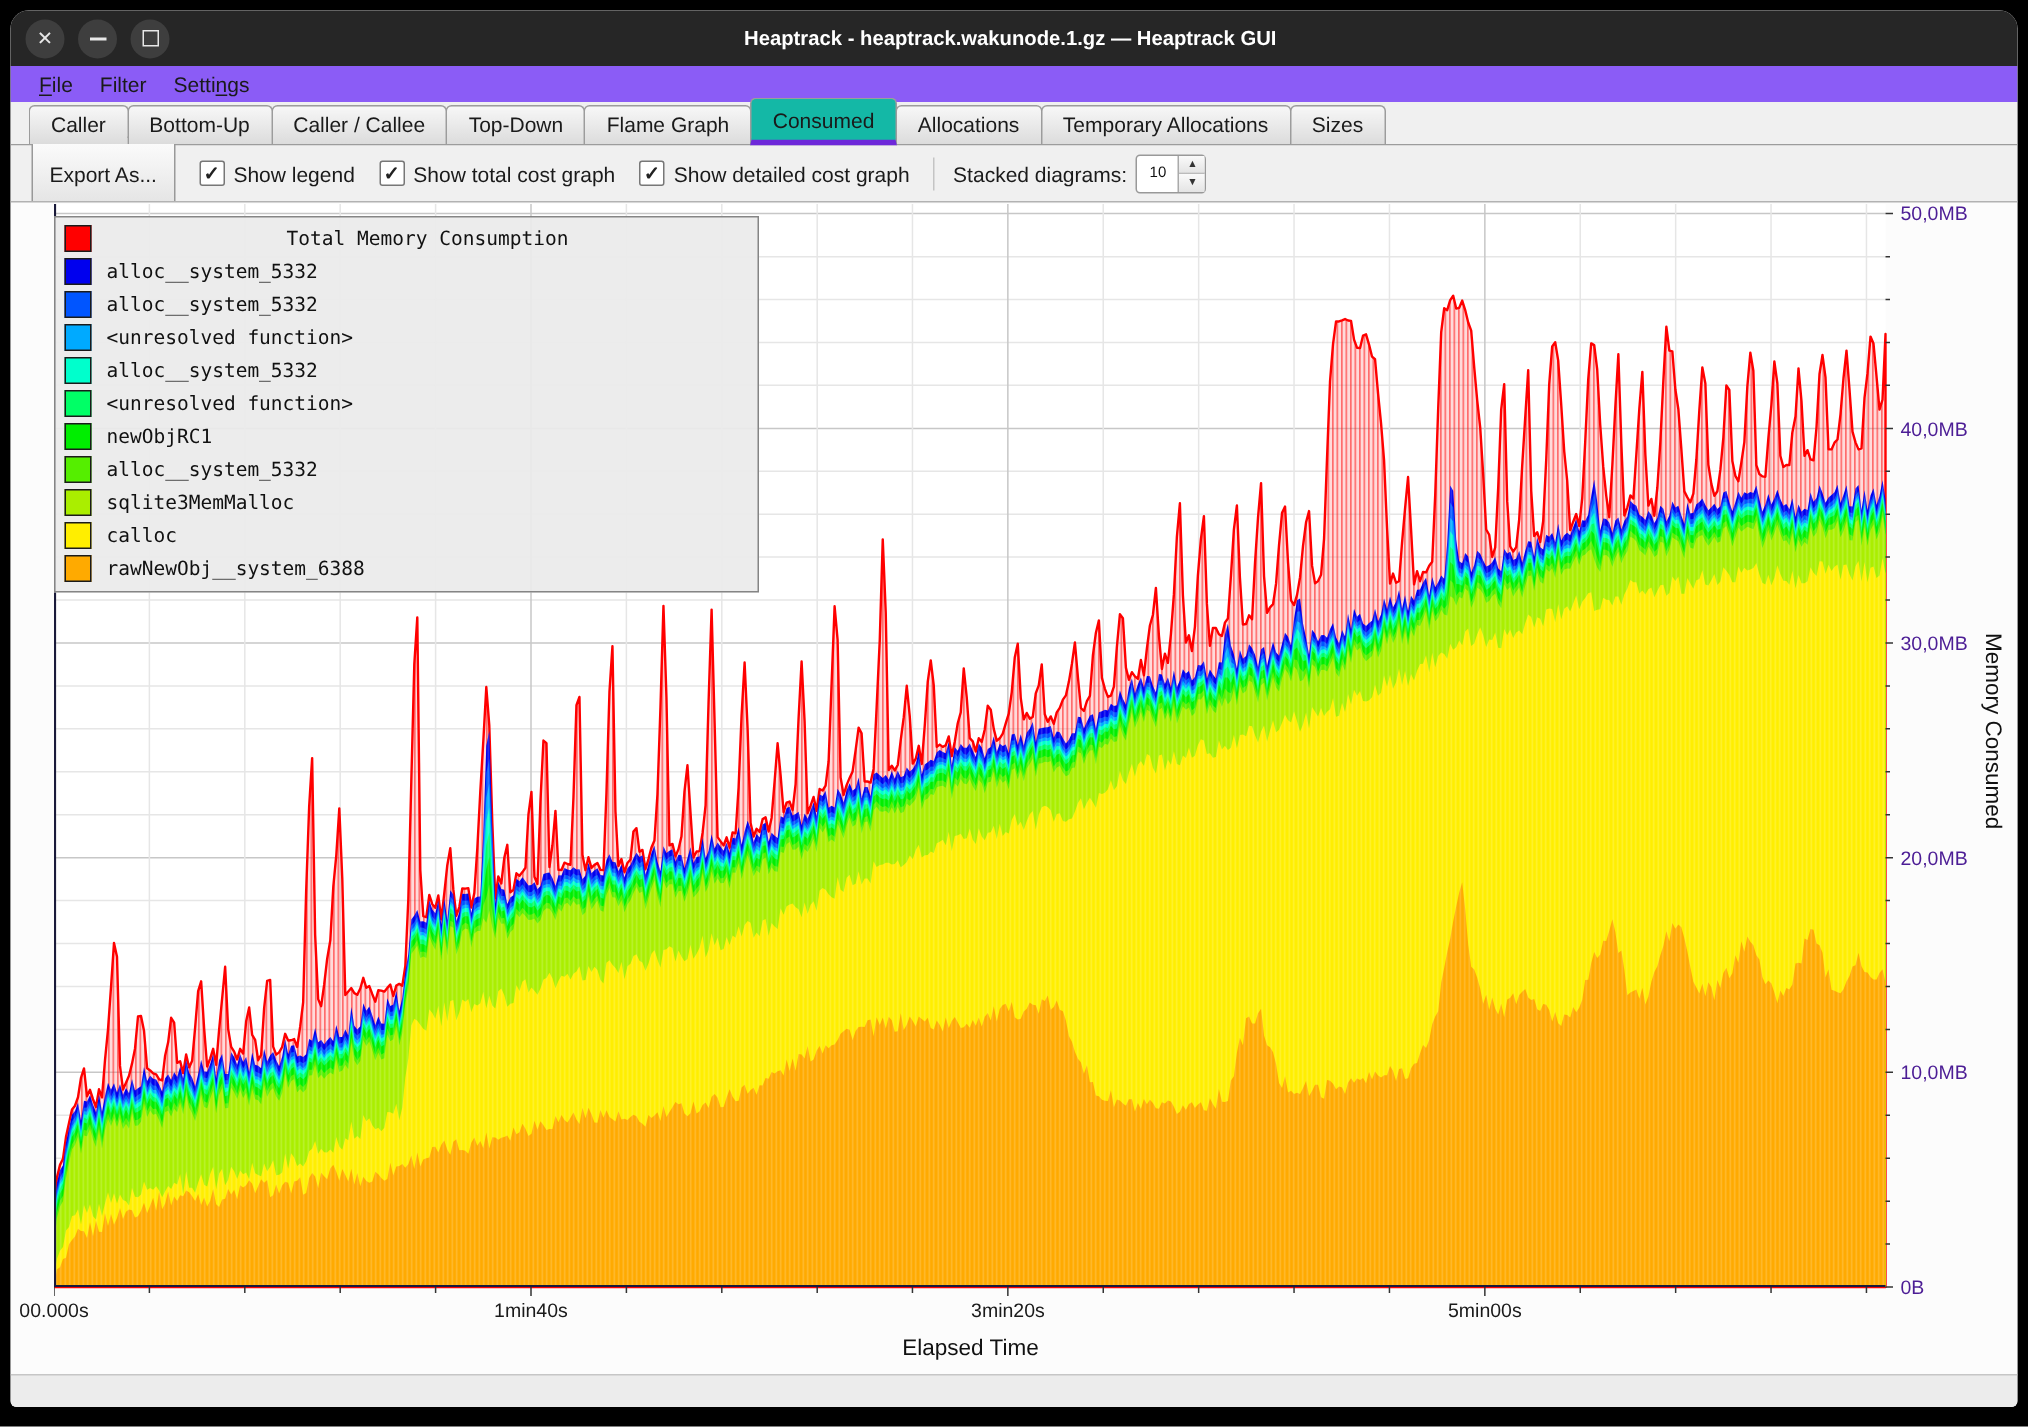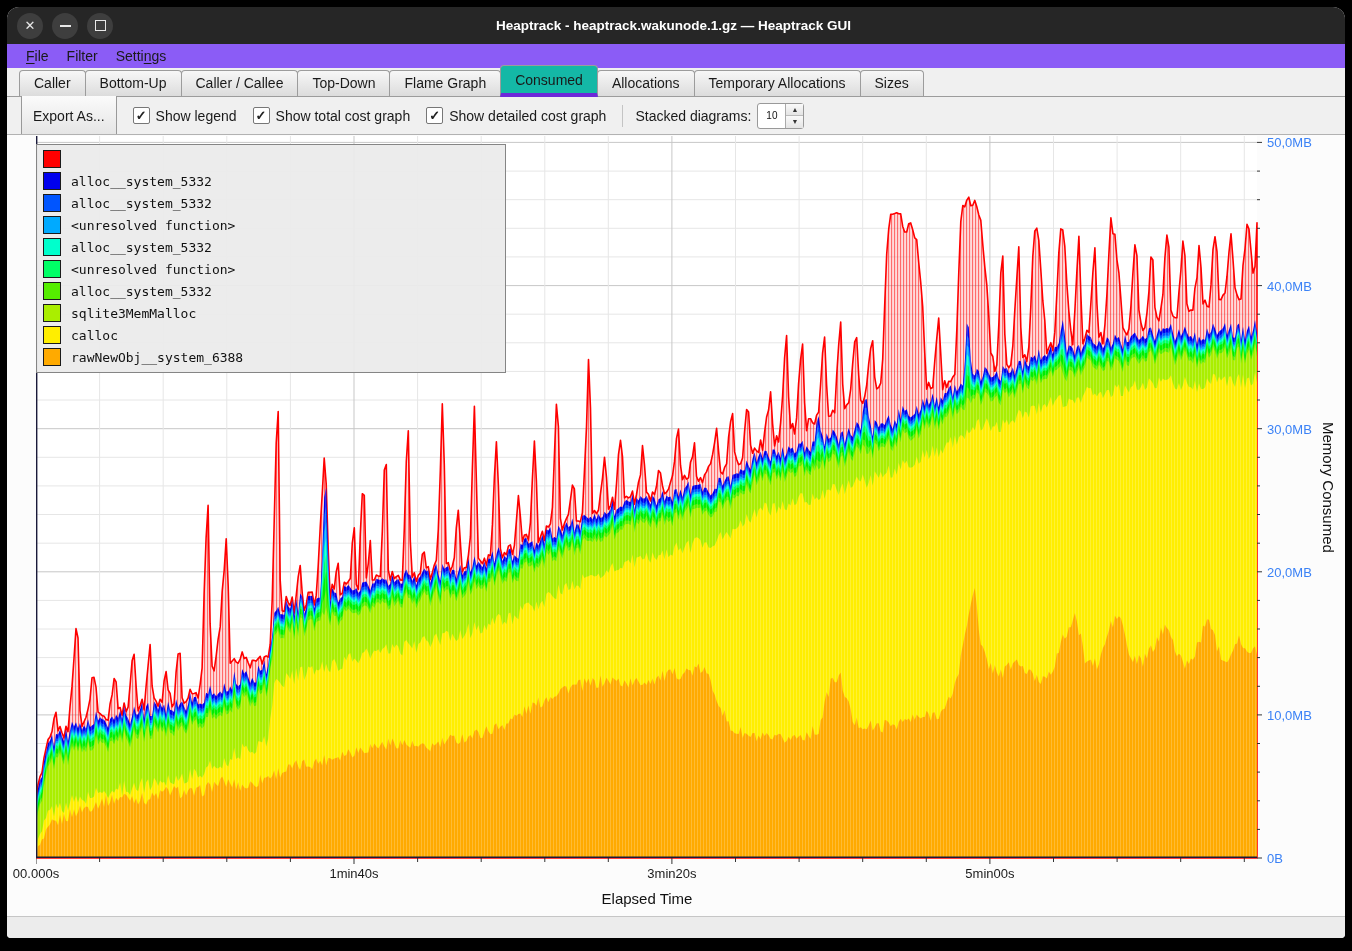--- a/index.html
+++ b/index.html
@@ -42,21 +42,21 @@
                 background:linear-gradient(#fafafa,#e4e4e4);}
   .spinbtns div:first-child{border-bottom:1px solid #bbb;}
   
   .chart-panel{flex:1 1 auto;background:#fcfcfc;border-top:1px solid #b2b2b2;position:relative;}
   .legend{position:absolute;left:29px;top:9px;width:468px;background:rgba(235,235,235,0.93);
           border:1px solid #858585;font-family:"DejaVu Sans Mono","Liberation Mono",monospace;font-size:13px;color:#111;
           padding:3px 0 4px 0;z-index:5;}
   .legend-row{display:flex;align-items:center;height:22px;padding:0 6px;}
   .legend-swatch{width:16px;height:16px;border:1px solid #1a1a1a;margin-right:10px;flex:0 0 auto;}
   .legend-row.title-row .legend-label{flex:1;text-align:center;}
-  .ylab{position:absolute;font-size:13px;color:#3b82f6;transform:translateY(-50%);white-space:nowrap;}
+  .ylab{position:absolute;font-size:13px;color:#4c1d95;transform:translateY(-50%);white-space:nowrap;}
   .xlab{position:absolute;font-size:13px;color:#1a1a1a;transform:translateX(-50%);white-space:nowrap;top:731px;}
   .axis-title-x{position:absolute;font-size:15px;color:#111;top:755px;left:560px;width:160px;text-align:center;}
   .axis-title-y{position:absolute;font-size:15px;color:#111;left:1313px;top:287px;writing-mode:vertical-rl;}
   .statusbar{height:21px;background:#ececec;border-top:1px solid #c6c6c6;flex:0 0 auto;}
 </style>
 </head>
 <body>
 
 <div class="window">
   <div class="titlebar">
@@ -231,40 +231,45 @@
         <line x1="1221" x2="1226" y1="149.6" y2="149.6" stroke="#333" stroke-width="1"></line>
         <line x1="1221" x2="1224" y1="120.9" y2="120.9" stroke="#333" stroke-width="1"></line>
         <line x1="1221" x2="1224" y1="92.3" y2="92.3" stroke="#333" stroke-width="1"></line>
         <line x1="1221" x2="1224" y1="63.7" y2="63.7" stroke="#333" stroke-width="1"></line>
         <line x1="1221" x2="1224" y1="35.1" y2="35.1" stroke="#333" stroke-width="1"></line>
         <line x1="1221" x2="1226" y1="6.4" y2="6.4" stroke="#333" stroke-width="1"></line>
       </svg>
     <div class="legend" id="legend">
         <div class="legend-row title-row">
           <span class="legend-swatch" style="background: rgb(255, 0, 0);"></span>
+          <span class="legend-label">Total Memory Consumption</span>
         </div>
         <div class="legend-row">
           <span class="legend-swatch" style="background: rgb(0, 0, 238);"></span>
           <span class="legend-label">alloc__system_5332</span>
         </div>
         <div class="legend-row">
           <span class="legend-swatch" style="background: rgb(0, 85, 255);"></span>
           <span class="legend-label">alloc__system_5332</span>
         </div>
         <div class="legend-row">
           <span class="legend-swatch" style="background: rgb(0, 170, 255);"></span>
           <span class="legend-label">&lt;unresolved function&gt;</span>
         </div>
         <div class="legend-row">
           <span class="legend-swatch" style="background: rgb(0, 255, 204);"></span>
           <span class="legend-label">alloc__system_5332</span>
         </div>
         <div class="legend-row">
           <span class="legend-swatch" style="background: rgb(0, 255, 102);"></span>
           <span class="legend-label">&lt;unresolved function&gt;</span>
+        </div>
+        <div class="legend-row">
+          <span class="legend-swatch" style="background: rgb(0, 238, 0);"></span>
+          <span class="legend-label">newObjRC1</span>
         </div>
         <div class="legend-row">
           <span class="legend-swatch" style="background: rgb(85, 238, 0);"></span>
           <span class="legend-label">alloc__system_5332</span>
         </div>
         <div class="legend-row">
           <span class="legend-swatch" style="background: rgb(170, 238, 0);"></span>
           <span class="legend-label">sqlite3MemMalloc</span>
         </div>
         <div class="legend-row">

